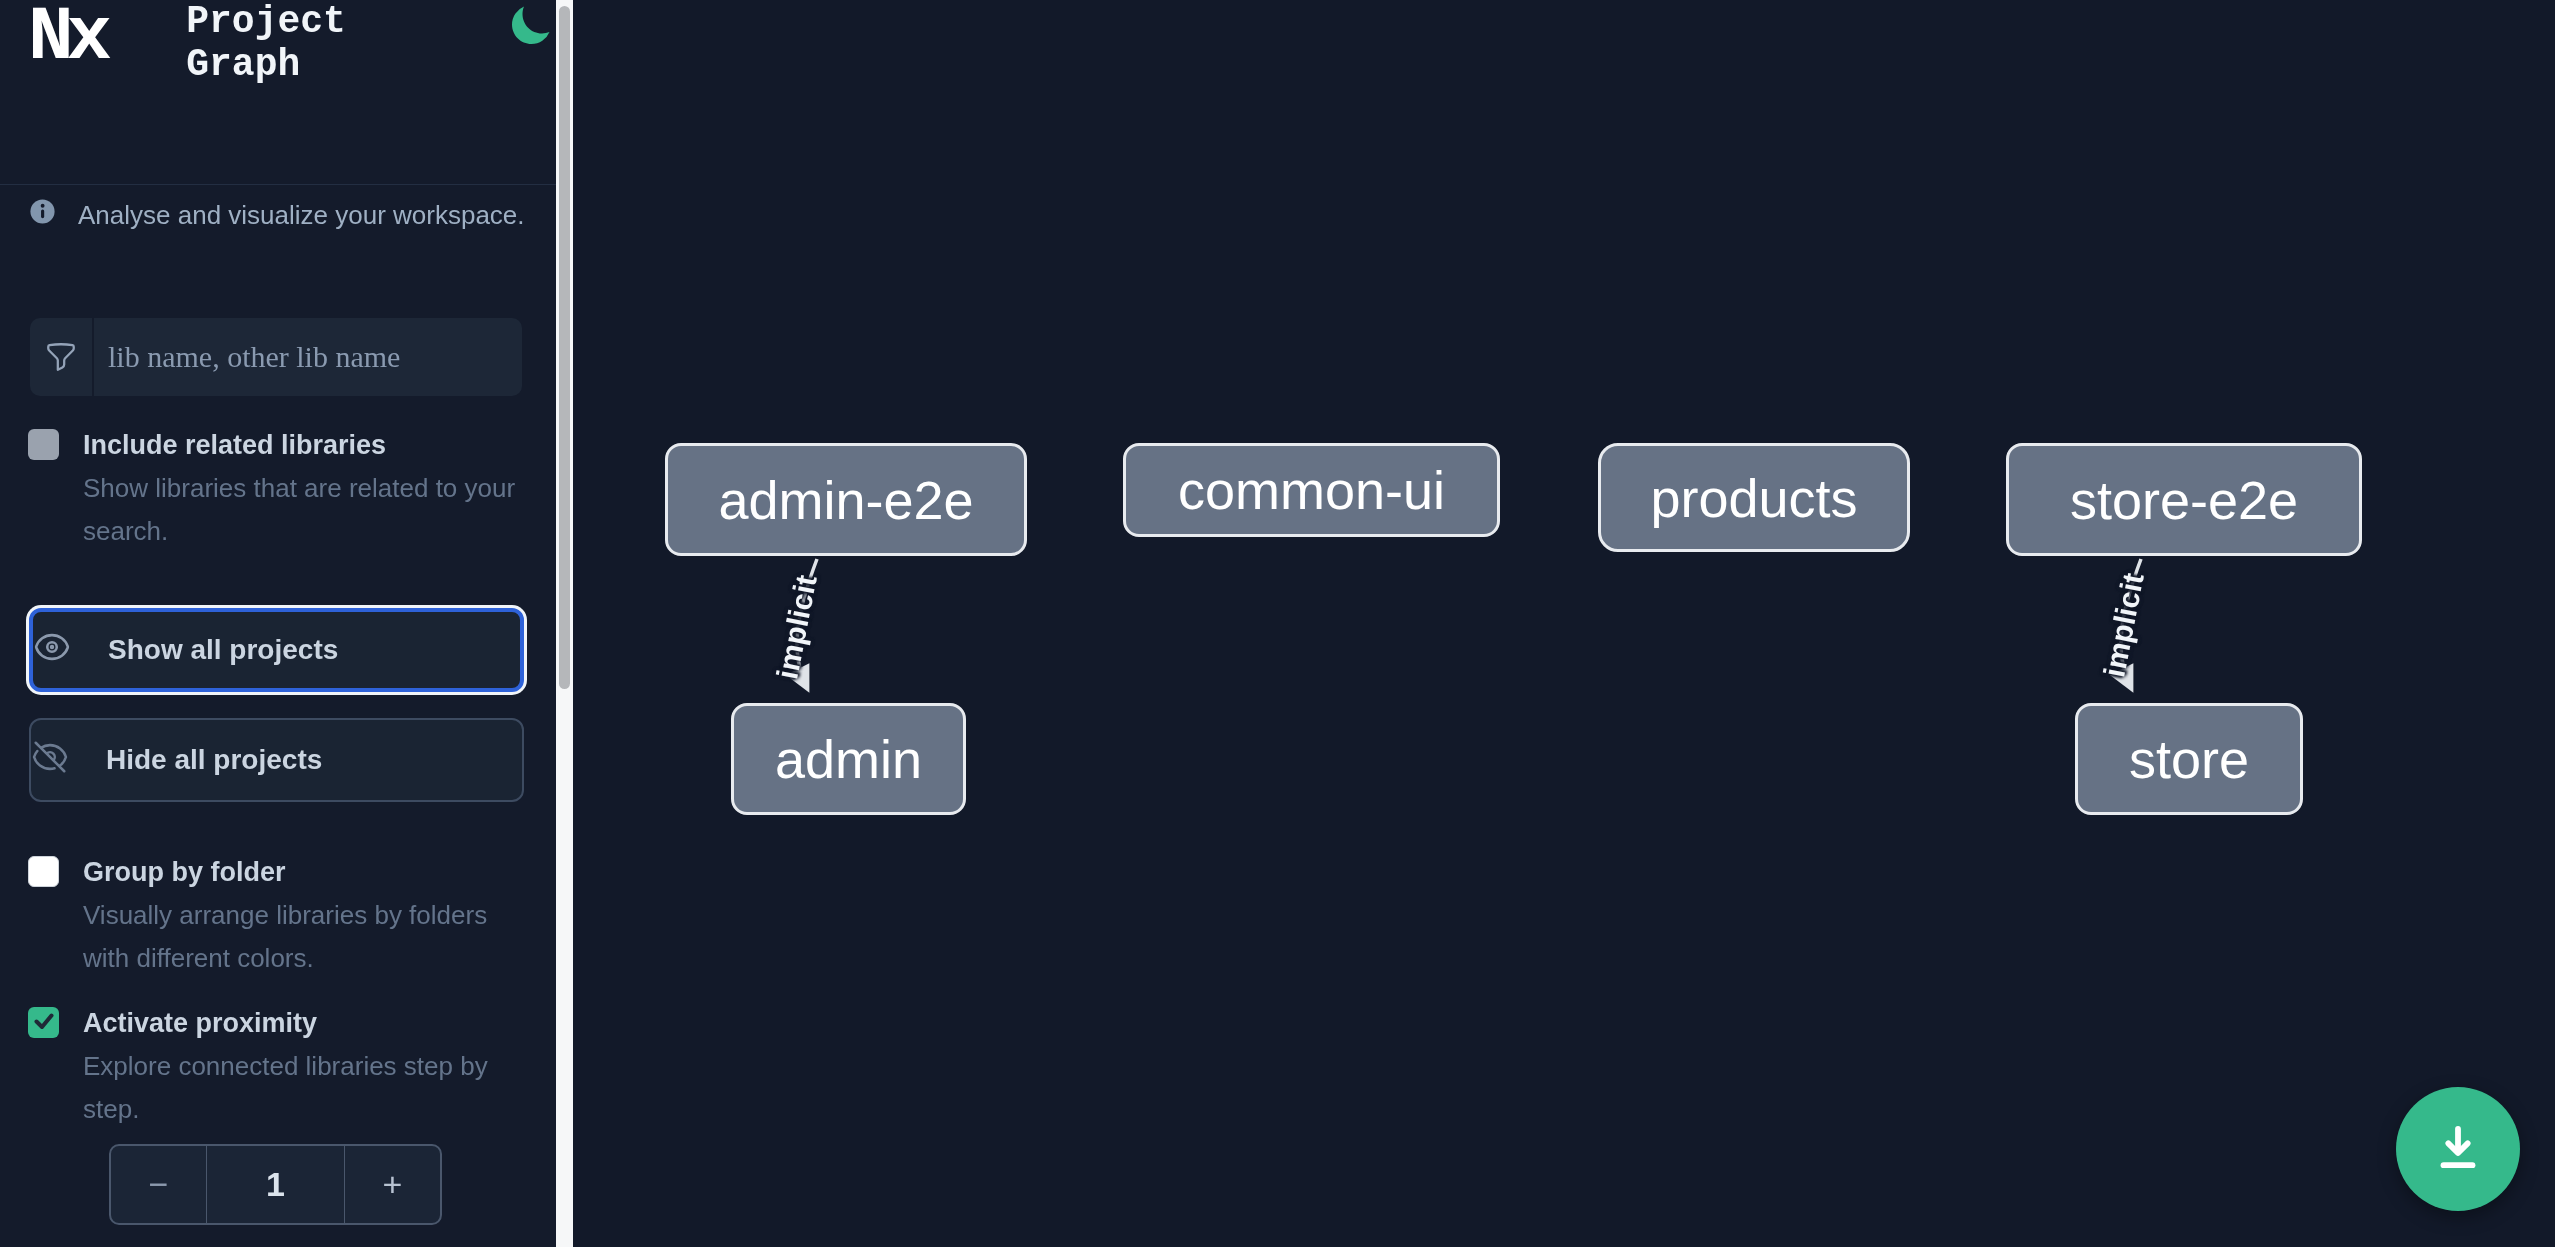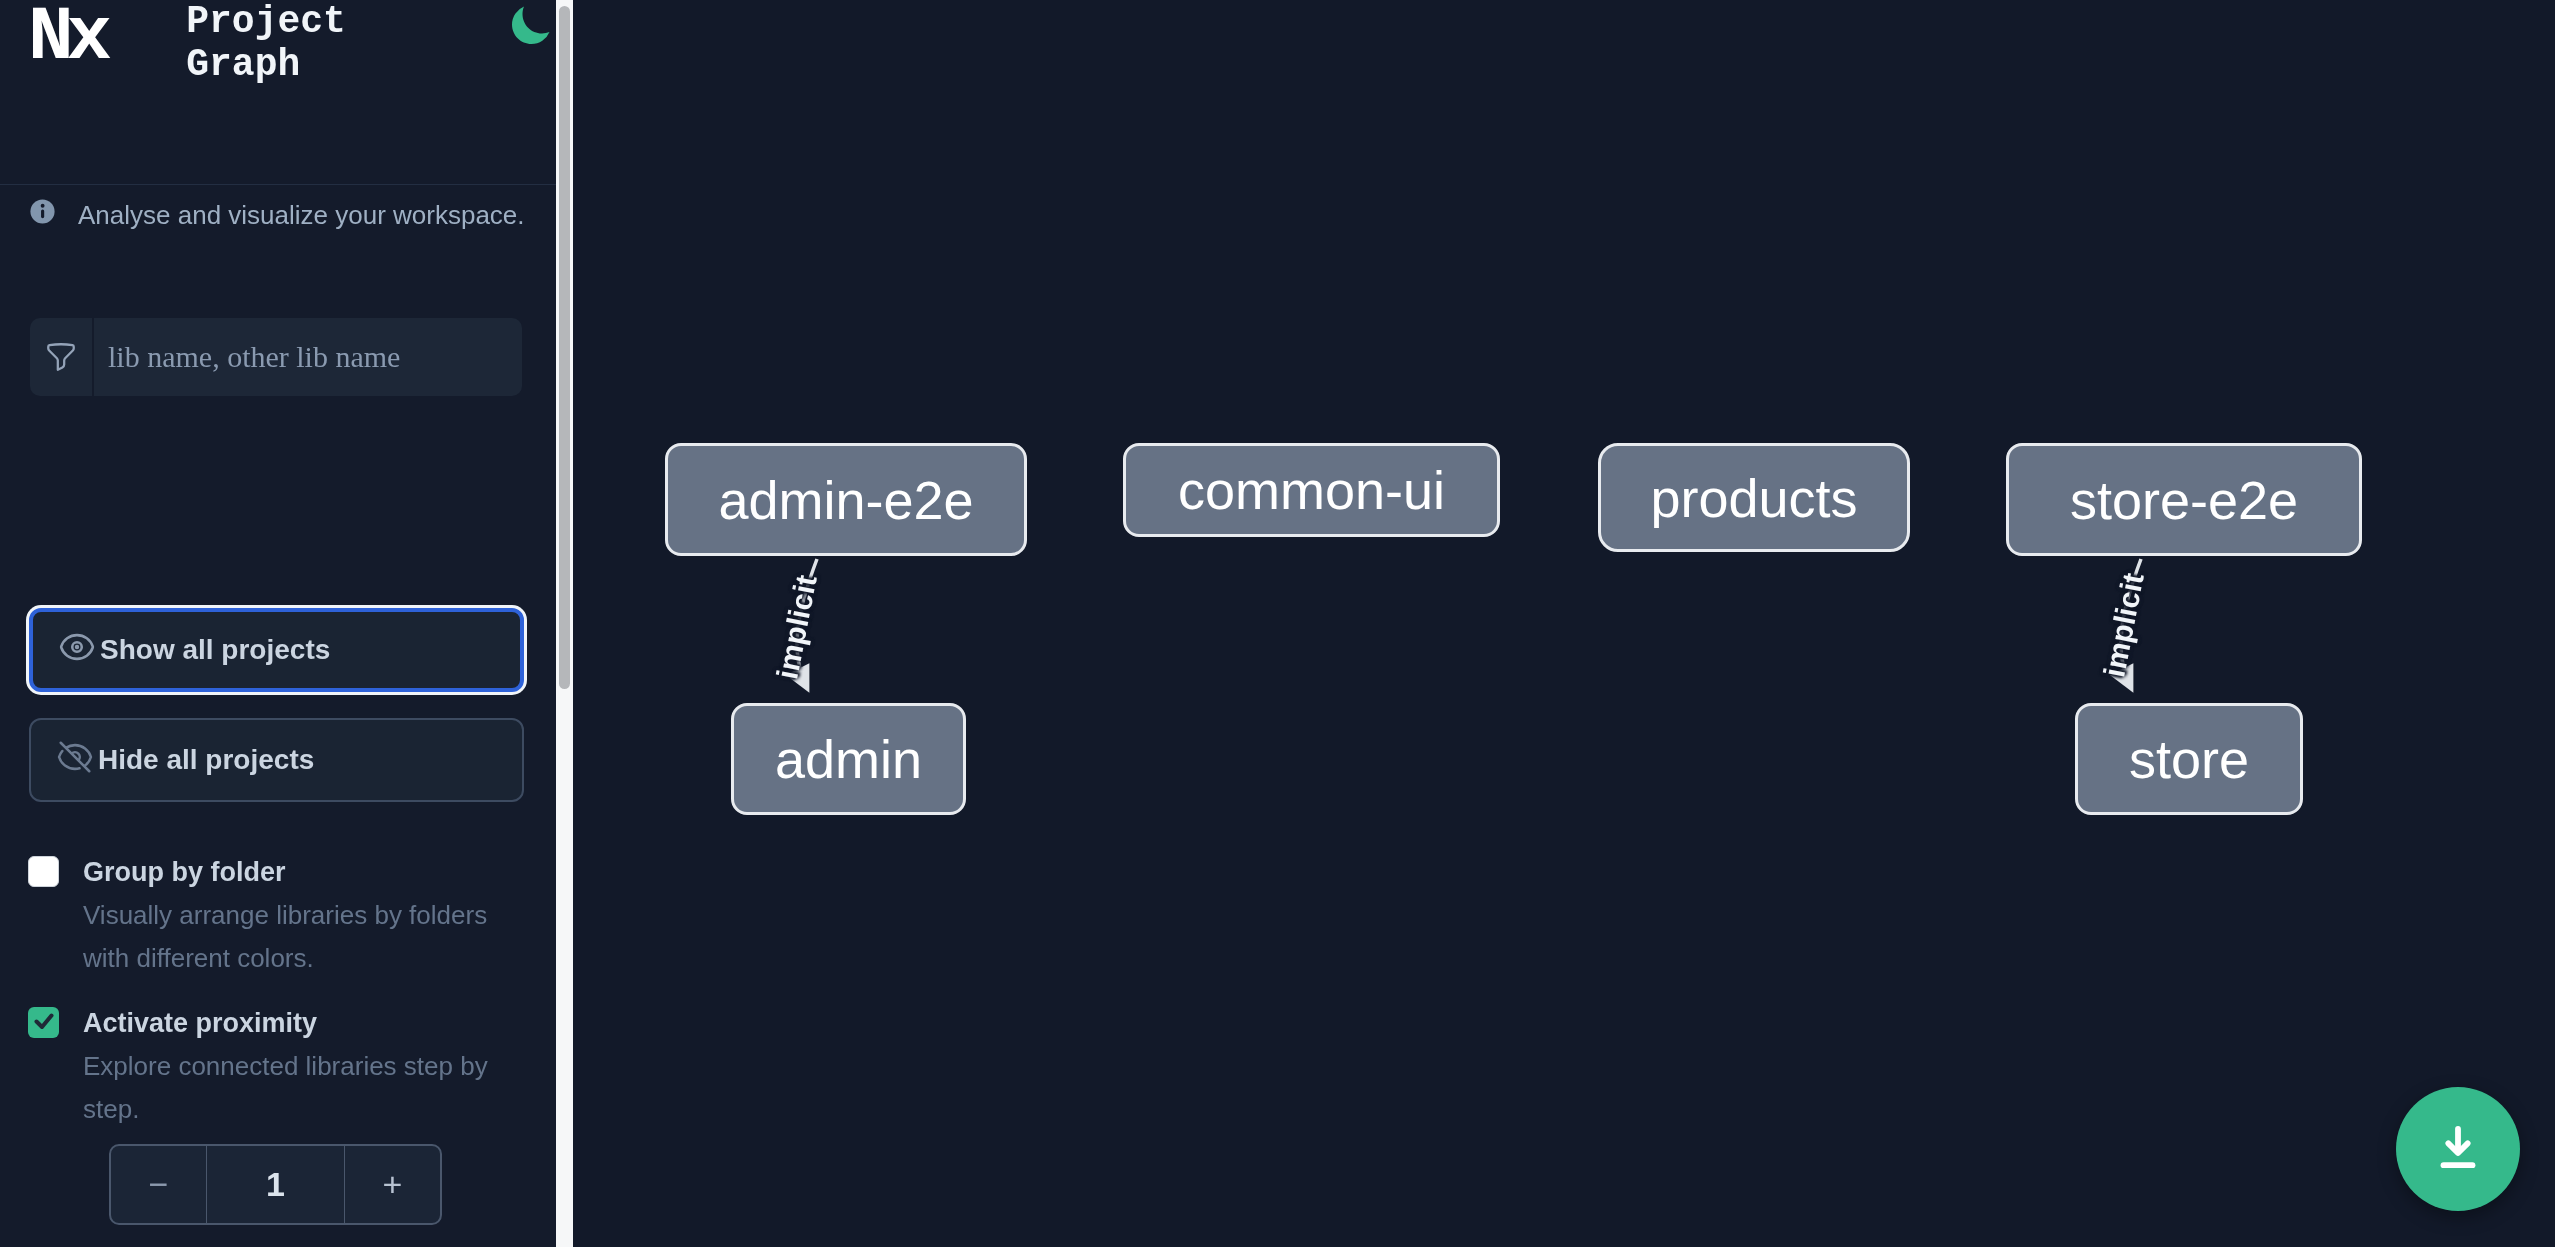--- a/index.html
+++ b/index.html
@@ -58,21 +58,21 @@
   .checkbox { width:31px; height:31px; border-radius:6px; margin-top:2px; cursor:pointer; }
   .cb-disabled { background:#9aa2ae; }
   .cb-unchecked { background:#ffffff; border:1px solid #cdd3da; }
   .cb-checked { background:#35b98b; display:flex; align-items:center; justify-content:center; }
   .opt-label { color:#cbd5e1; font-weight:700; font-size:27px; line-height:36px; }
   .opt-desc  { color:#64748b; font-size:26px; line-height:43px; width:455px; margin-top:4px; }
 
   .action-button {
     position:absolute; left:29px; width:495px; height:84px;
     background:#1a2433; border-radius:12px;
-    display:flex; align-items:center; gap:4px; padding-left:25px;
+    display:flex; align-items:center; gap:37px; 
     color:#cbd5e1; font-size:28px; font-weight:600; cursor:pointer;
   }
   .btn-show { top:608px; border:4px solid #2e62d9; box-shadow:0 0 0 3px #f1f5f9; }
   .btn-hide { top:718px; border:2px solid #3d4b61; }
 
   .stepper {
     position:absolute; left:109px; top:1144px; width:333px; height:81px;
     border:2px solid #4a576c; border-radius:10px; background:#1b2536;
     display:flex; align-items:stretch; overflow:hidden;
   }
@@ -158,20 +158,27 @@
 
   <div class="search-box">
     <div class="search-icon-cell">
       <svg width="34" height="34" viewBox="0 0 24 24" fill="none" stroke="#94a3b8" stroke-width="1.6" stroke-linejoin="round">
         <path d="M12 3c2.755 0 5.455.232 8.083.678.533.09.917.556.917 1.096v1.044a2.25 2.25 0 0 1-.659 1.591l-5.432 5.432a2.25 2.25 0 0 0-.659 1.591v2.927a2.25 2.25 0 0 1-1.244 2.013L9.75 21v-6.568a2.25 2.25 0 0 0-.659-1.591L3.659 7.409A2.25 2.25 0 0 1 3 5.818V4.774c0-.54.384-1.006.917-1.096A48.32 48.32 0 0 1 12 3Z"></path>
       </svg>
     </div>
     <input class="search-input" type="text" placeholder="lib name, other lib name" style="">
   </div>
 
+  <div class="option-row opt-include">
+    <div class="checkbox cb-disabled"></div>
+    <div>
+      <div class="opt-label">Include related libraries</div>
+      <div class="opt-desc">Show libraries that are related to your search.</div>
+    </div>
+  </div>
 
   <div class="action-button btn-show">
     <span>
       <svg width="38" height="38" viewBox="0 0 24 24" fill="none" stroke="#8b99ad" stroke-width="1.6" stroke-linecap="round" stroke-linejoin="round">
         <path d="M2.036 12.322a1 1 0 0 1 0-.639C3.423 7.51 7.36 4.5 12 4.5s8.577 3.01 9.964 7.178a1 1 0 0 1 0 .639C20.577 16.49 16.64 19.5 12 19.5S3.423 16.49 2.036 12.322Z"></path>
         <circle cx="12" cy="12" r="3"></circle>
         <circle cx="12" cy="12" r="0.6" fill="#8b99ad"></circle>
       </svg>
     </span>
     <span>Show all projects</span>

